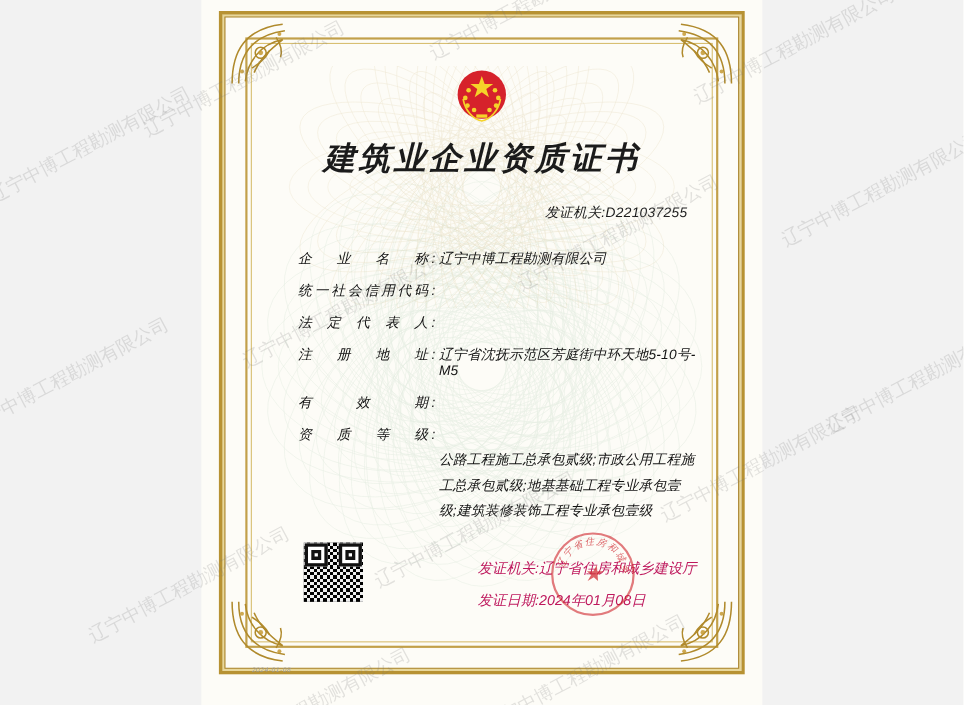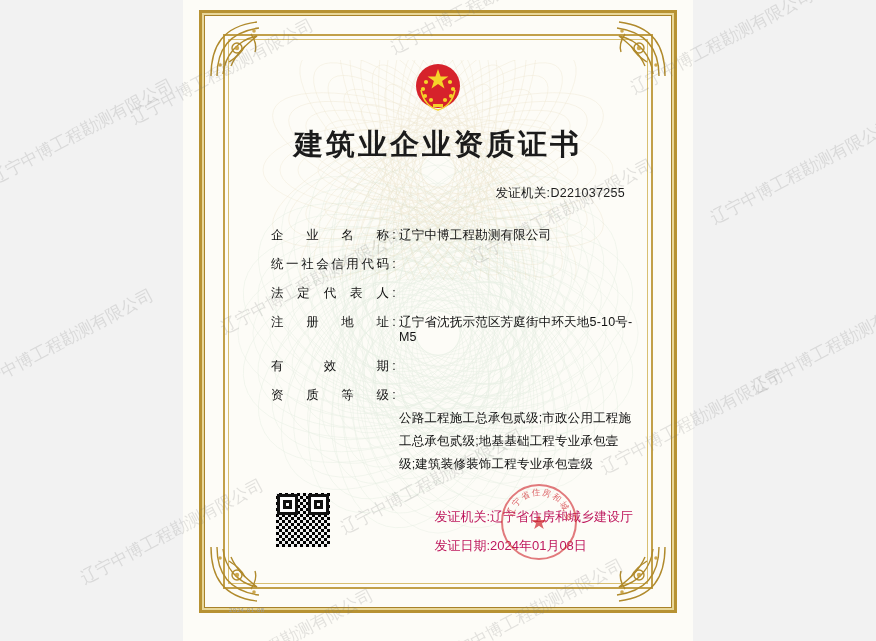--- a/index.html
+++ b/index.html
@@ -21,20 +21,21 @@
   }
   
   .certificate {
     position: absolute;
     left: 183px;
     top: 0px;
     width: 510px;
     height: 641px;
     background: #fdfcf7;
     overflow: hidden;
+    font-style: italic;
   }
   
   .rosette {
     position: absolute;
     left: 50%;
     top: 52%;
     transform: translate(-50%, -50%);
     width: 430px;
     height: 470px;
     opacity: 0.55;

